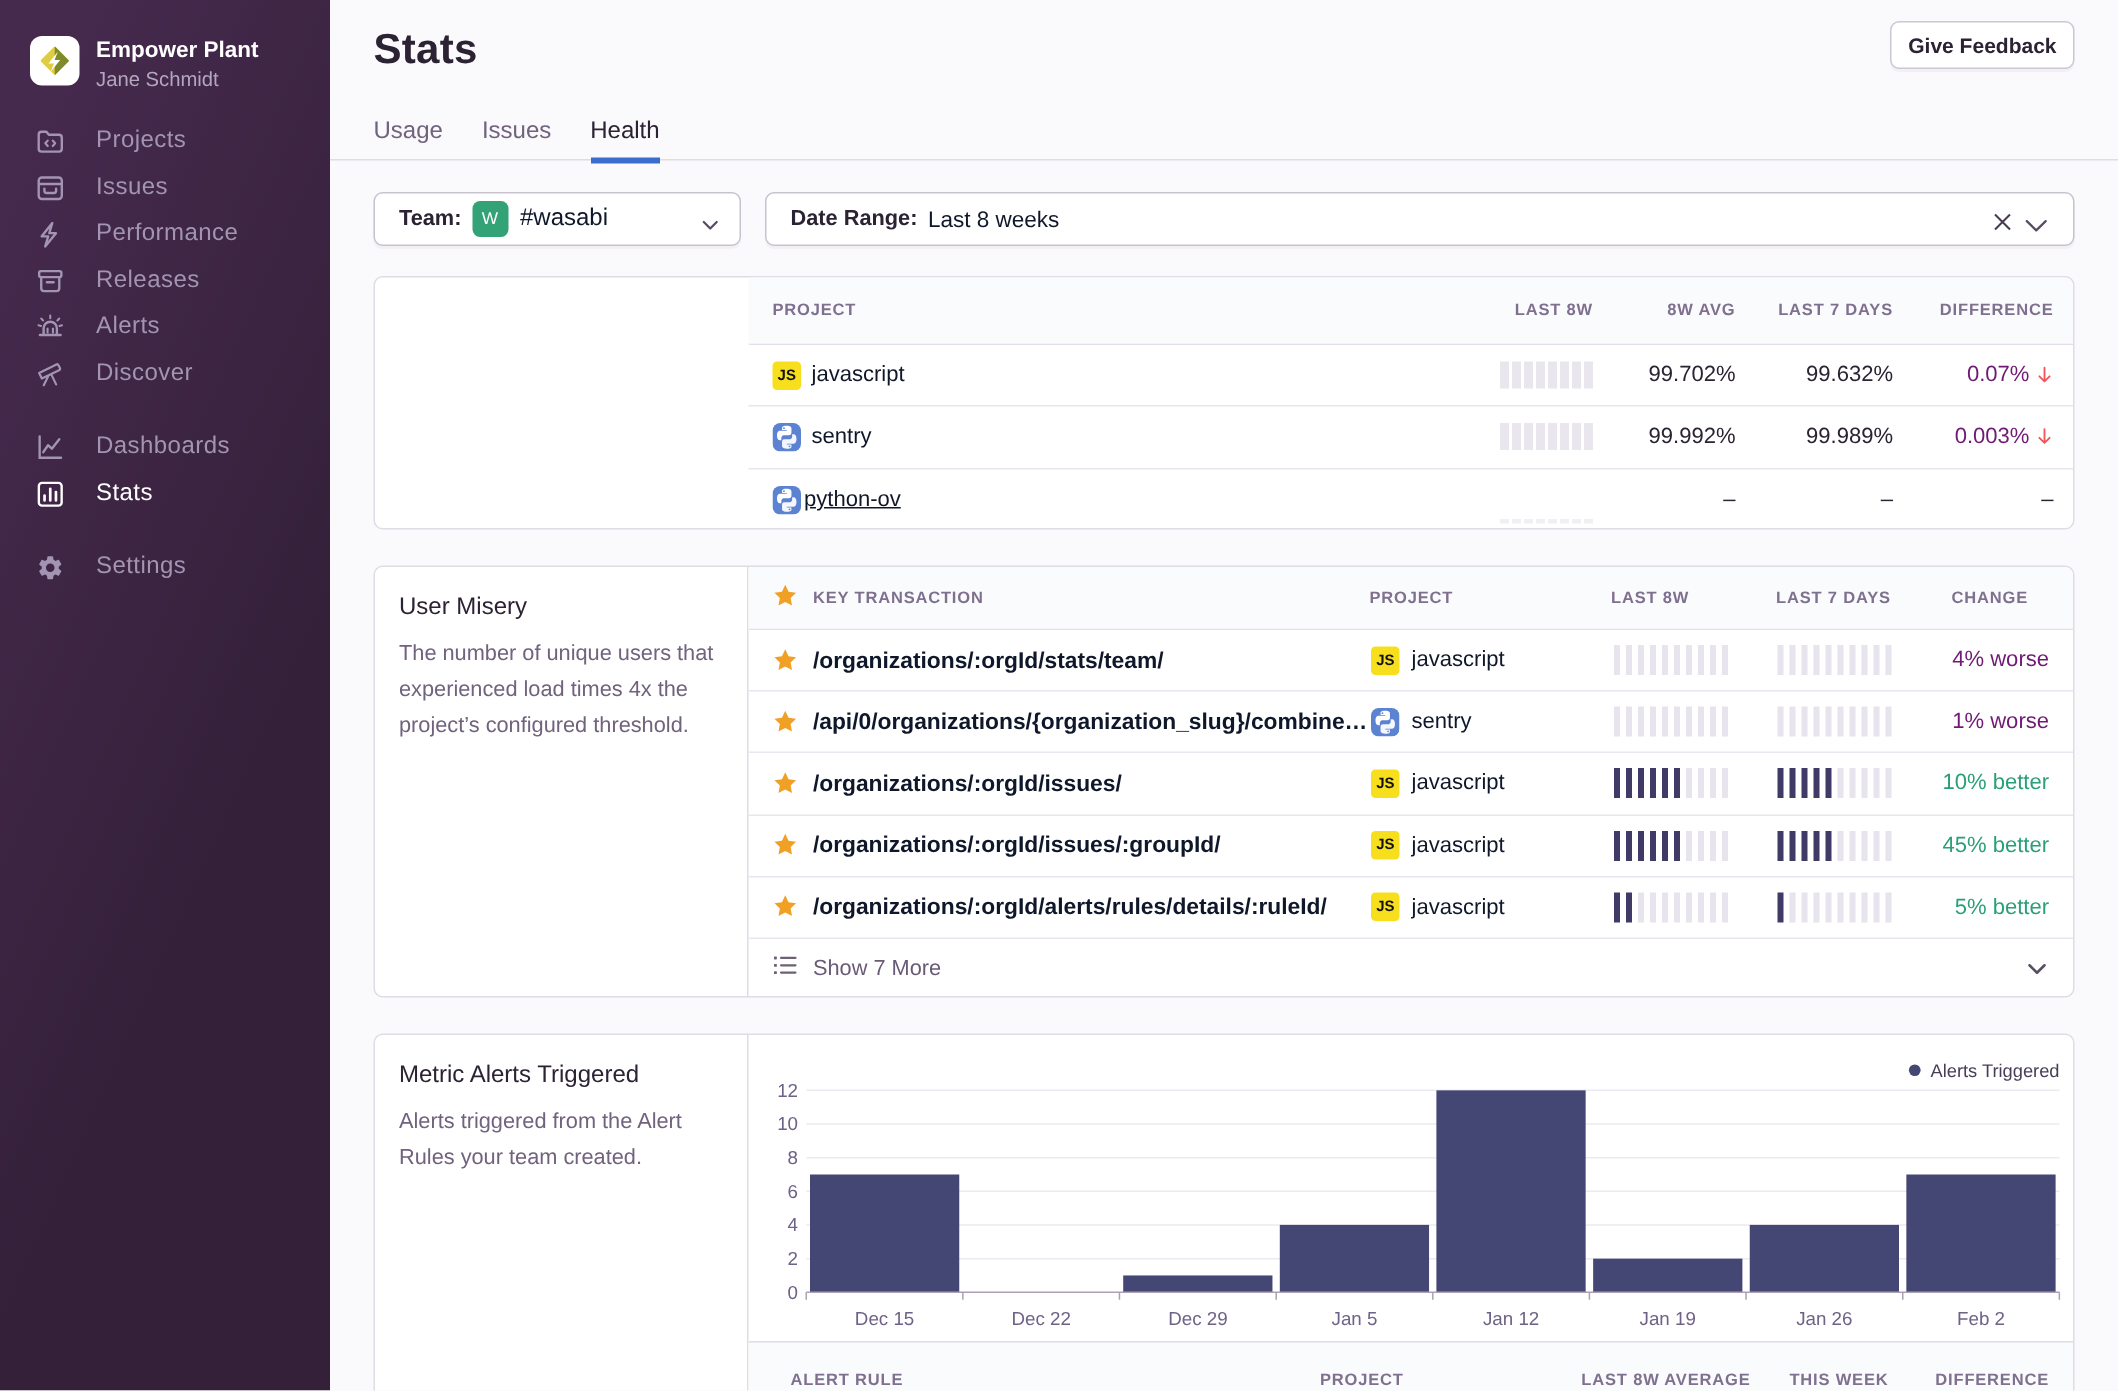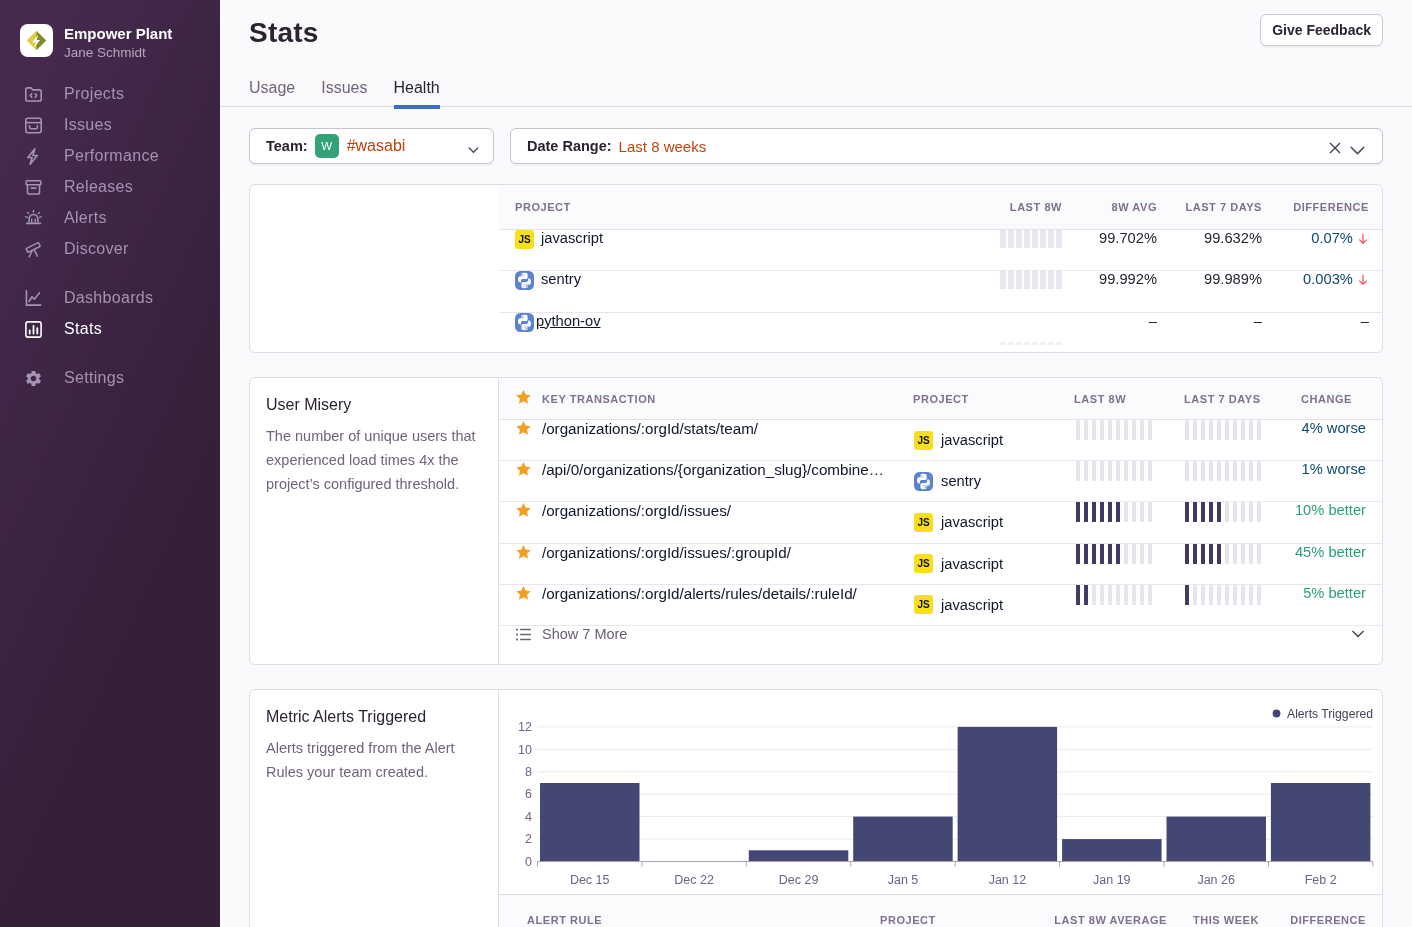--- a/index.html
+++ b/index.html
@@ -27,44 +27,44 @@
 .tabs { position:absolute; left:29px; top:79px; display:flex; }
 .tab { font-size:16px; color:#71627e; margin-right:26px; padding-bottom:9px; }
 .tab.active { color:#2b2233; border-bottom:4px solid #3b6ecc; margin-bottom:-1px; padding-bottom:8px; }
 
 
 .filter { position:absolute; display:flex; align-items:center; background:#fff; border:1px solid #c9c2d1; border-radius:6px; height:36px; top:128px; box-shadow:0 2px 1px rgba(43,34,51,0.04); }
 .f-team { left:249px; width:245px; }
 .f-date { left:510px; width:873px; }
 .f-label { font-weight:700; font-size:14.5px; color:#2b2233; }
 .team-av { width:24px; height:24px; border-radius:5px; background:#33a377; color:#fff; font-size:11.5px; font-weight:400; display:flex; align-items:center; justify-content:center; margin:0 8px 0 7px; }
-.f-val { font-size:15px; color:#c2410c;text-align:center; }
+.f-val { font-size:15px; color:#0f172a;text-align:center; }
 
 
 .card { position:absolute; left:249px; width:1134px; background:#fff; border:1px solid #e0dce5; border-radius:6px; }
 .card-desc { position:absolute; left:0; top:0; bottom:0; width:249px; border-right:1px solid #e0dce5; padding:17px 16px 0 16px; }
 .card-desc h2 { font-size:16px; font-weight:400; color:#2b2233; line-height:20px; }
 .card-desc p { margin-top:9px; font-size:14.5px; line-height:24px; color:#71627e; }
 .card-table { position:absolute; left:249px; right:0; top:0; bottom:0; }
 .thead { background:#fafbfc; border-bottom:1px solid #e4dfe9; color:#80708f; font-size:11px; font-weight:700; letter-spacing:0.55px; display:flex; align-items:center; border-radius:0 6px 0 0; }
-.trow { display:flex; border-bottom:1px solid #eae5ef; font-size:14.7px; }
+.trow { display:flex; align-items:center; border-bottom:1px solid #eae5ef; font-size:14.7px; }
 a.plink { color:#0f172a; }
 .badge-js { width:19px; height:19px; border-radius:3px; background:#f7df1e; color:#111; display:inline-flex; align-items:center; justify-content:center; font-size:10px; font-weight:700; }
 .bars { display:flex; gap:4px; }
 .bars i { width:4px; height:20px; background:#e8e4ed; }
 .bars i.d { background:#3f3b66; }
 .bars8 { display:flex; gap:2px; }
 .bars8 i { width:6px; height:18px; background:#e9e6ee; }
 .bars8.mini i { height:3px; background:#f1eef4; }
-.red { color:#0c4a6e; }
+.red { color:#701a75; }
 .green { color:#2b9f78; }
 .mrow { height:41.2px; }
 .mstar { margin-left:16px; width:27px; }
 .mstar svg { display:block; }
-.tlink { width:373px; white-space:nowrap; overflow:hidden; font-size:15.2px; }
+.tlink { width:373px; white-space:nowrap; overflow:hidden; font-size:15.2px;font-weight:bold; }
 .mproj { width:161px; display:flex; align-items:center; }
 .mbars { width:110px; } .mbars7 { width:103px; }
 .mbars .bars, .mbars7 .bars { margin-left:1px; }
 .mchange { width:79px; text-align:right; margin-right:16px; }
 .py-ic { display:inline-flex; } .py-ic svg { display:block; }
 .badge-js { flex:none; }
 .alerts-foot { position:absolute; left:0; right:0; top:204px; height:48px; background:#fafbfc; border-top:1px solid #e0dce5; color:#80708f; font-size:11px; font-weight:700; letter-spacing:0.55px; }
 .alerts-foot span { position:absolute; top:19px; }
 </style>
 </head>

